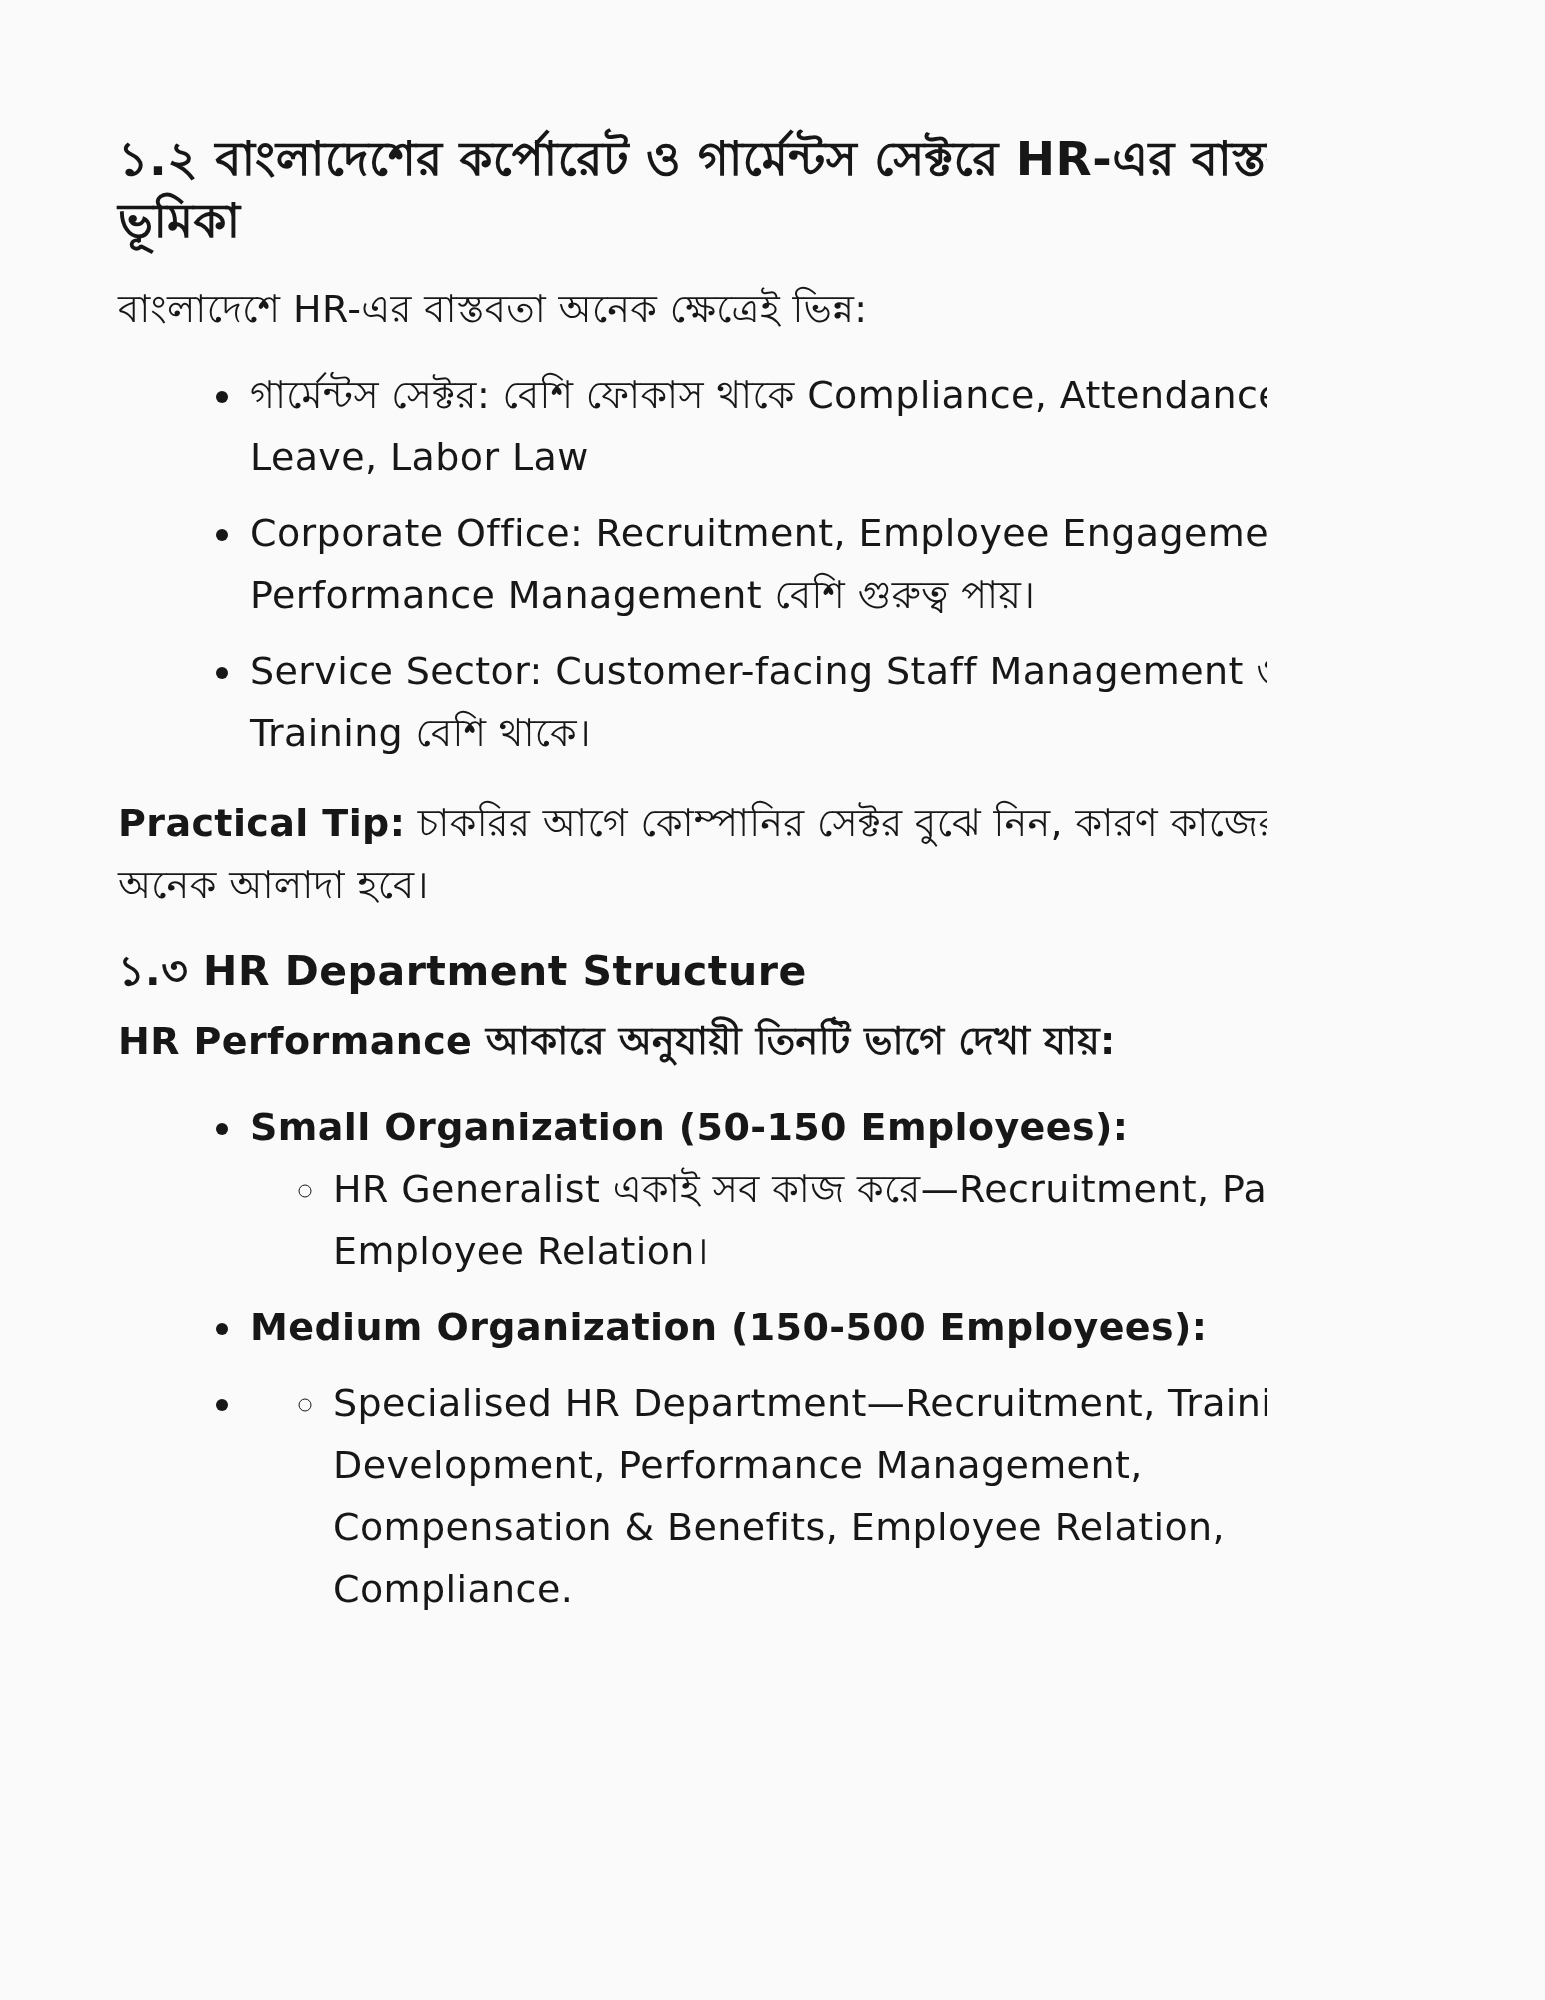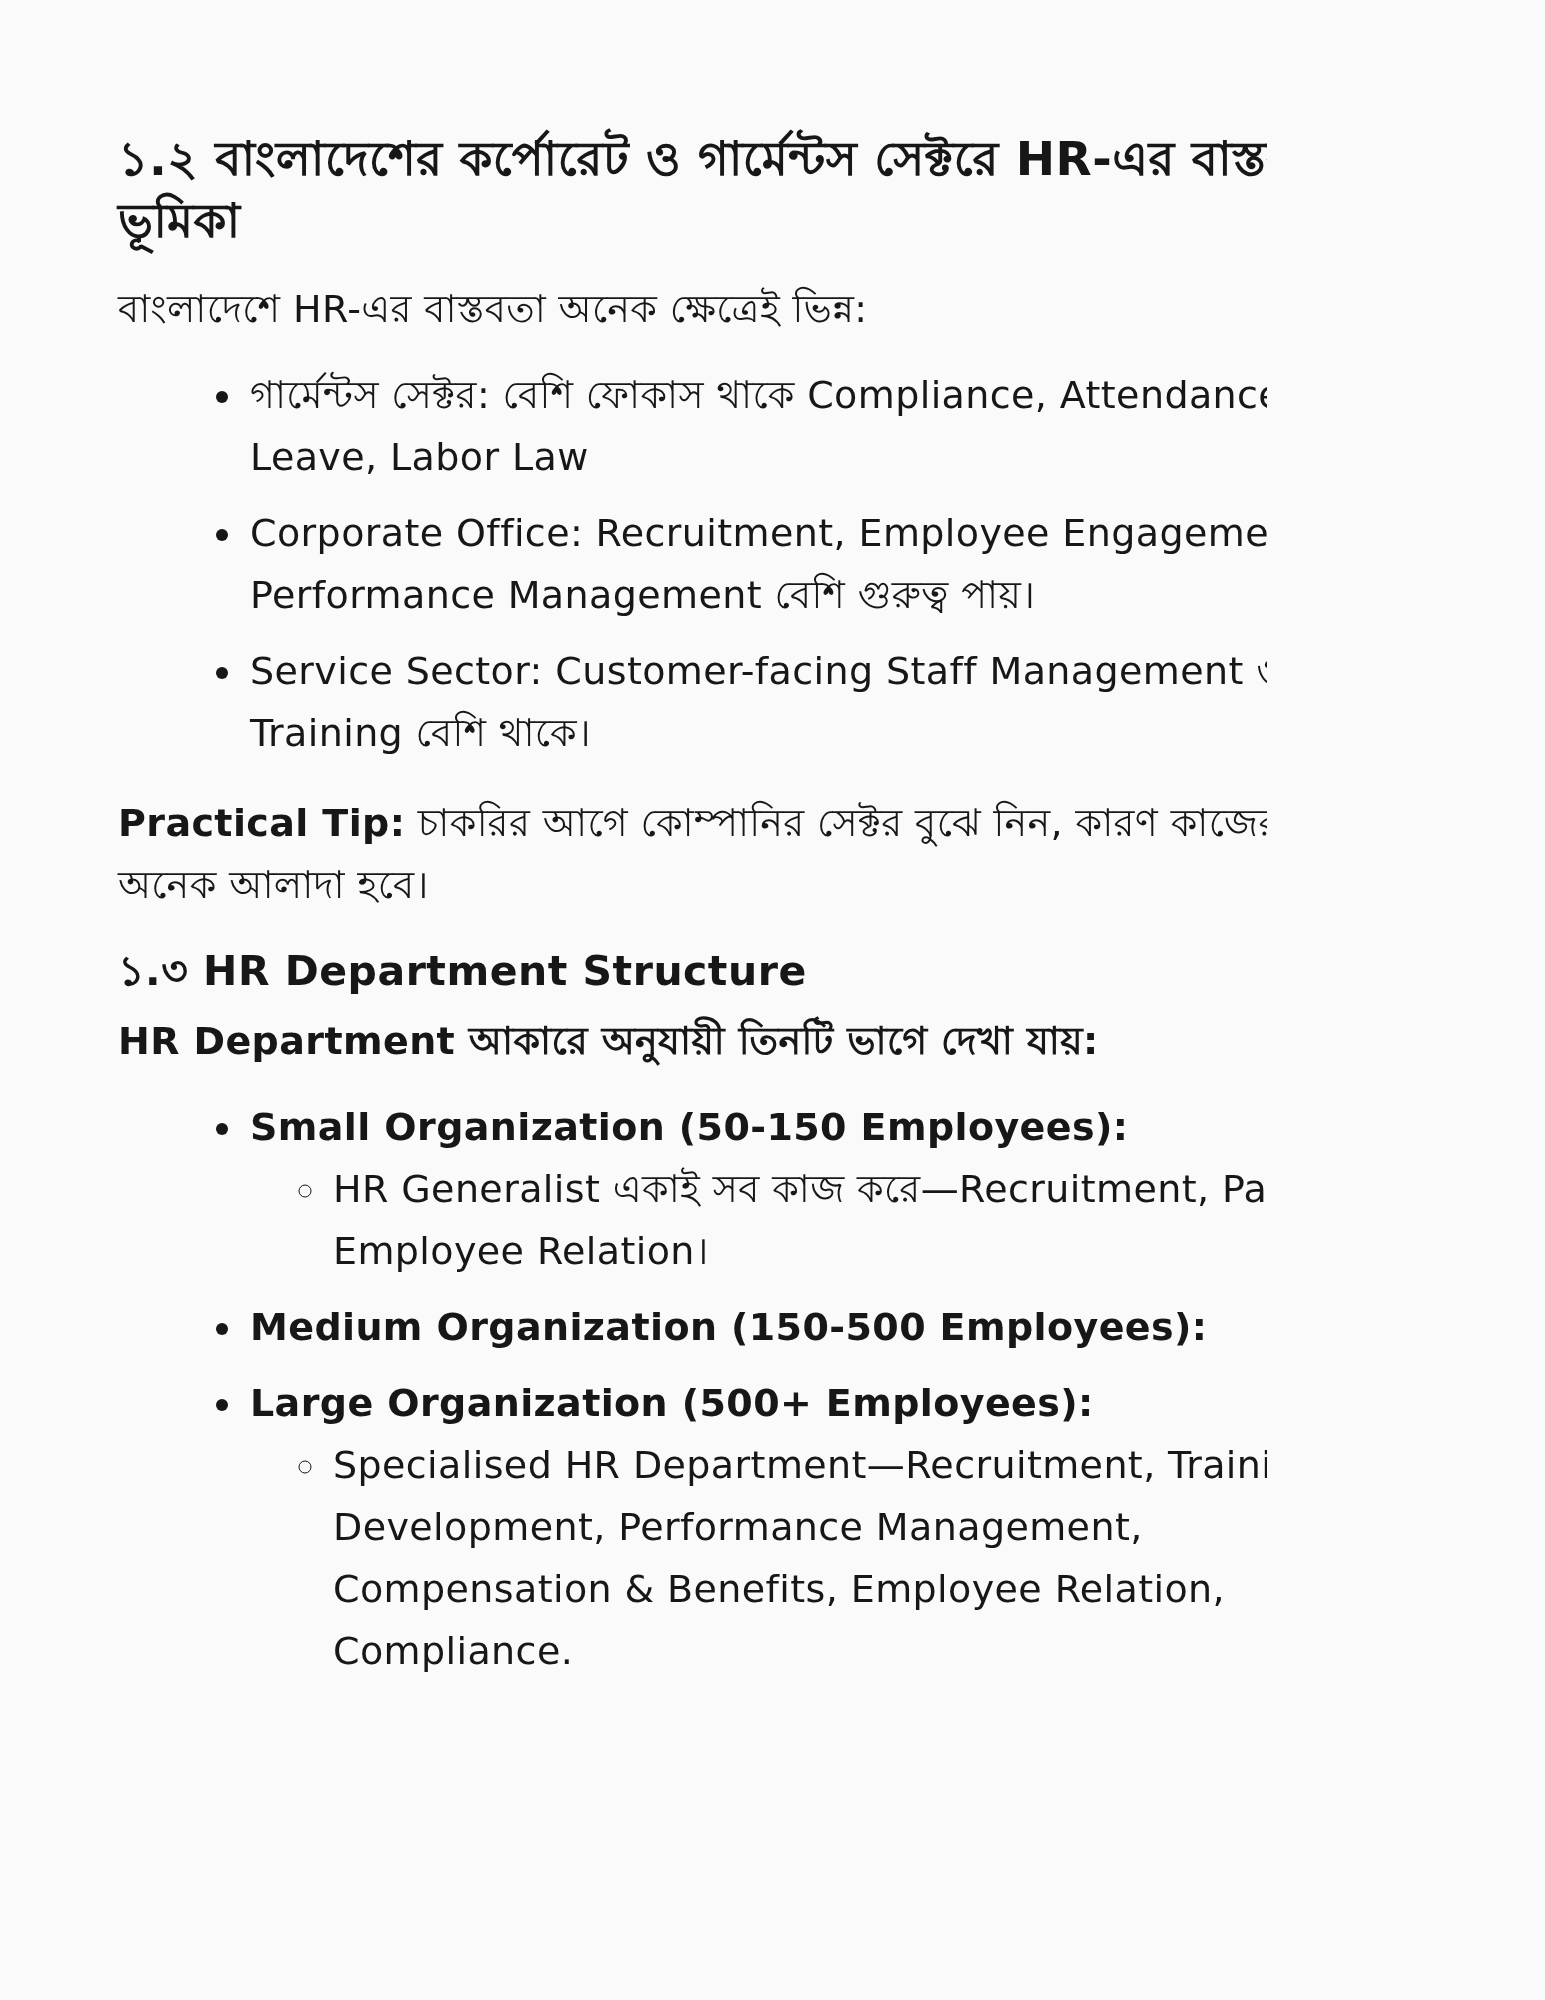--- a/index.html
+++ b/index.html
@@ -103,34 +103,33 @@
       <li>Service Sector: Customer-facing Staff Management ও Training বেশি থাকে।</li>
     </ul>
 
     <p class="para">
       <strong class="tip-label">Practical Tip:</strong>
       <span>চাকরির আগে কোম্পানির সেক্টর বুঝে নিন, কারণ কাজের Nature অনেক আলাদা হবে।</span>
     </p>
 
     <h3 class="section-heading">১.৩ HR Department Structure</h3>
 
-    <p class="para bold">HR Department আকারে অনুযায়ী তিনটি ভাগে দেখা যায়:</p>
+    <p class="para bold">HR Performance আকারে অনুযায়ী তিনটি ভাগে দেখা যায়:</p>
 
     <ul class="main-list last">
       <li>
         <span class="org-title">Small Organization (50-150 Employees):</span>
         <ul class="sub-list">
           <li>HR Generalist একাই সব কাজ করে—Recruitment, Payroll, Employee Relation।</li>
         </ul>
       </li>
       <li>
         <span class="org-title">Medium Organization (150-500 Employees):</span>
       </li>
       <li>
-        <span class="org-title">Large Organization (500+ Employees):</span>
         <ul class="sub-list">
           <li>Specialised HR Department—Recruitment, Training &amp; Development, Performance Management, Compensation &amp; Benefits, Employee Relation, Compliance.</li>
         </ul>
       </li>
     </ul>
 
   </div>
 
   <div class="page-number">6</div>
 </div>

